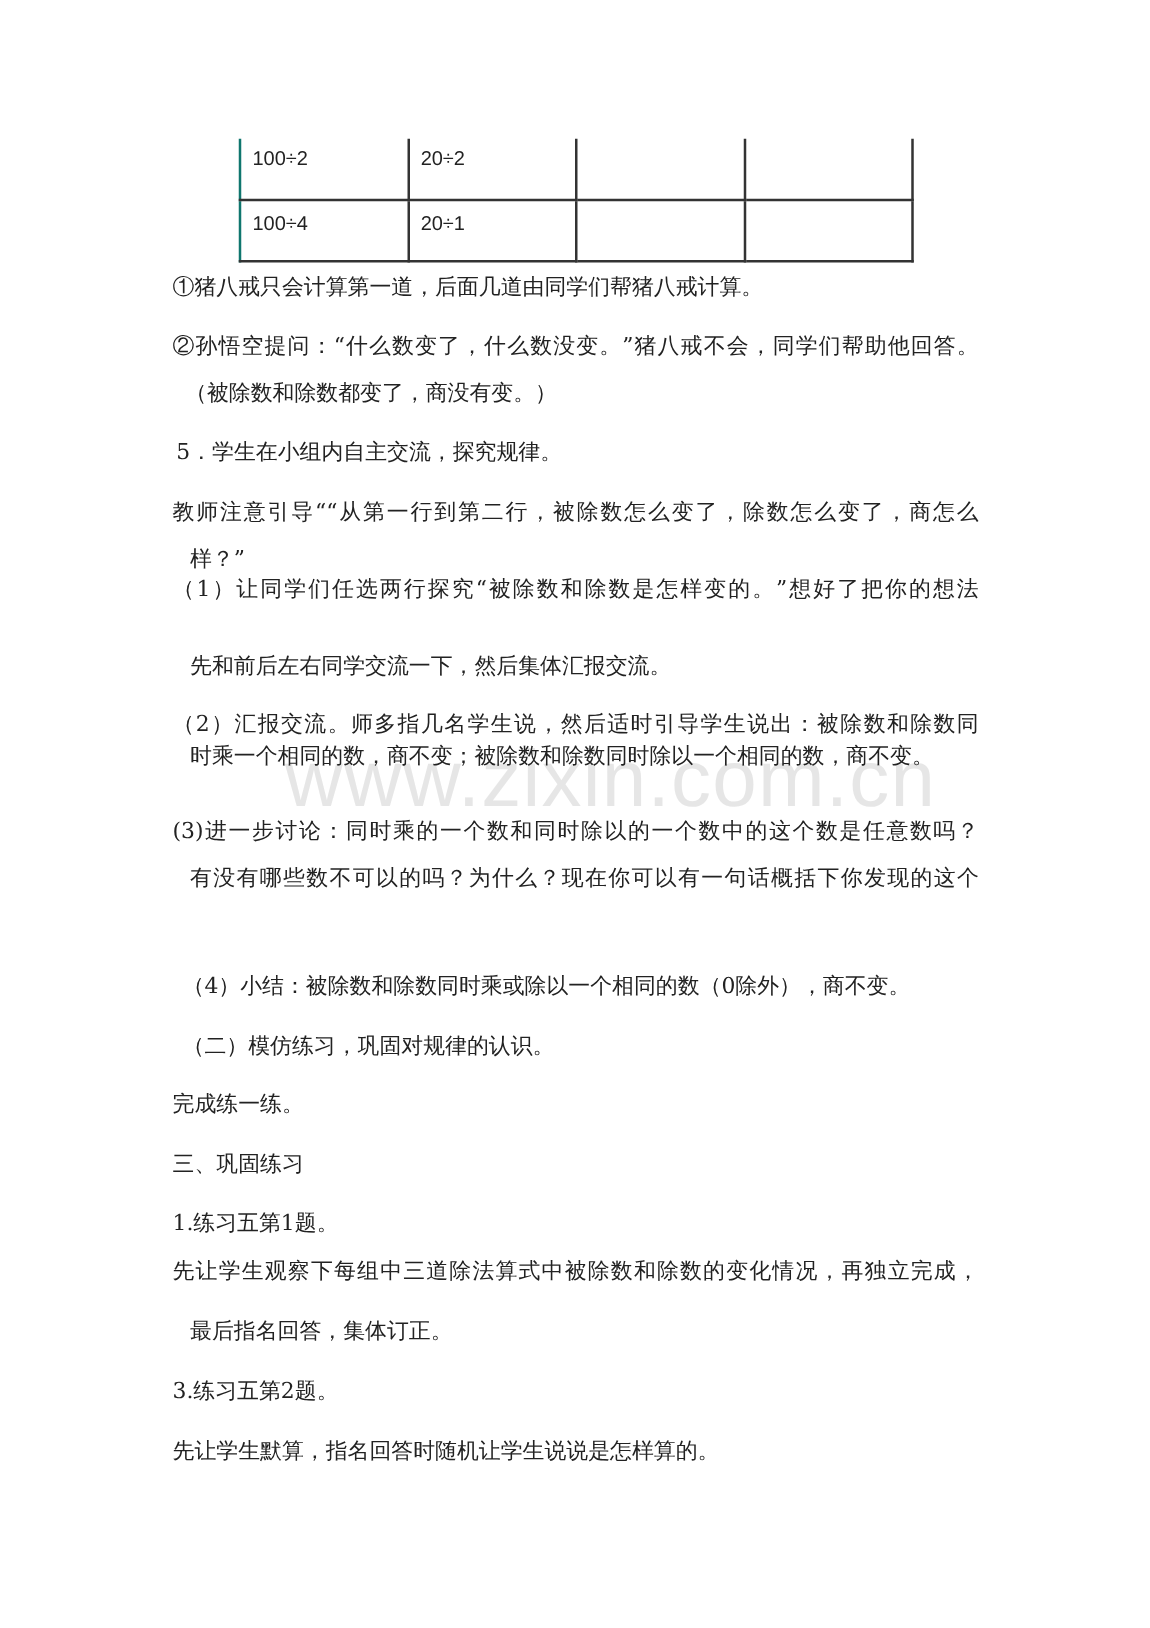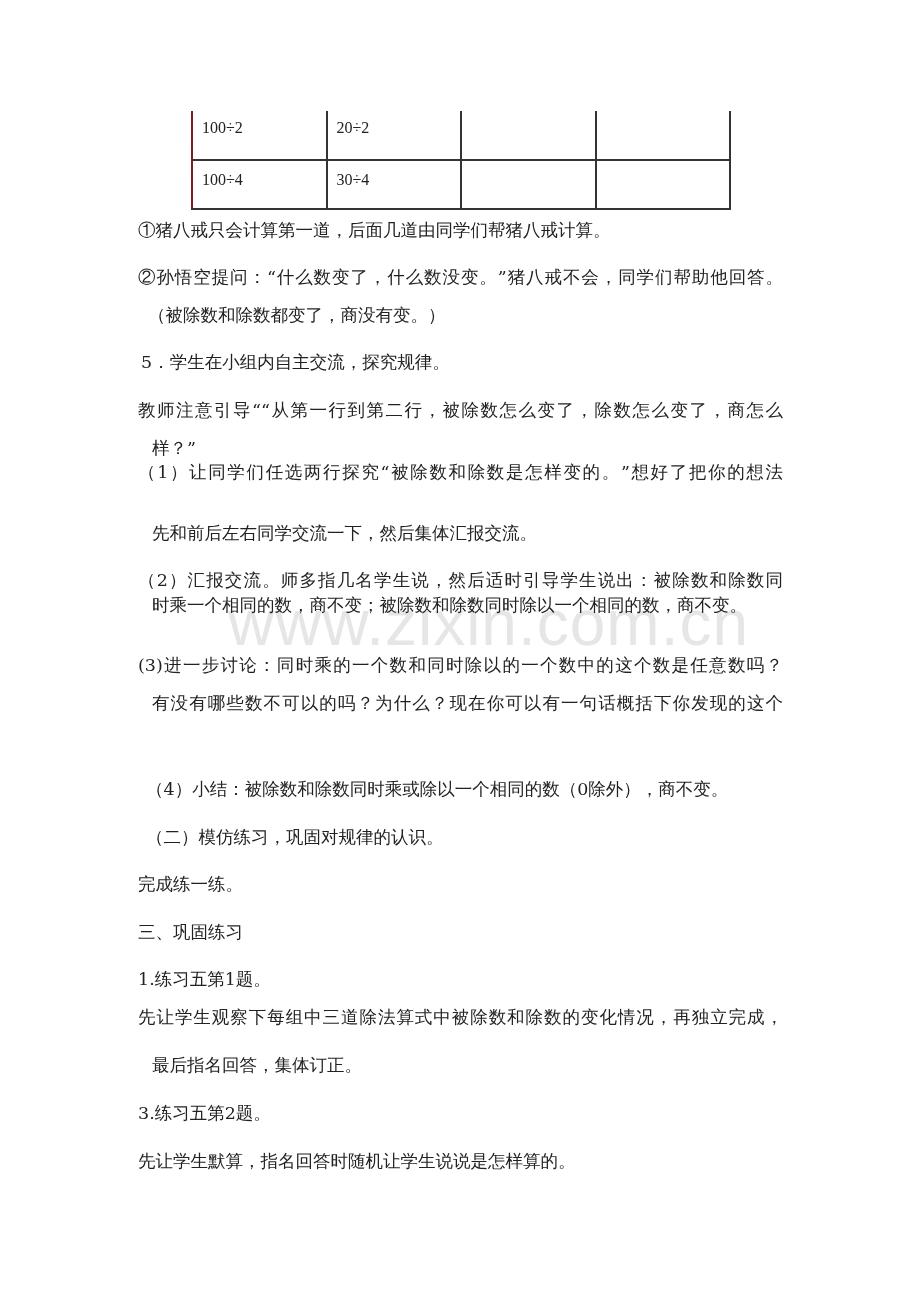--- a/index.html
+++ b/index.html
@@ -24,26 +24,26 @@
     
     .calc-table {
       position: absolute;
       left: 191px;
       top: 111px;
       width: 538px;
       border-collapse: collapse;
       table-layout: fixed;
     }
     .calc-table td {
-      border-left: 2px solid #7f1d1d;
+      border-left: 2px solid #0f766e;
       border-right: 2px solid #333333;
       border-bottom: 2px solid #333333;
       height: 48px;
       padding: 0 0 0 9px;
-      font-family: Liberation Serif, serif;
+      font-family: Liberation Sans, sans-serif;
       font-size: 16px;
       color: #222;
       vertical-align: middle;
       box-sizing: border-box;
       white-space: nowrap;
     }
     .calc-table tr:first-child td { height: 49px; padding-bottom: 14px; }
     .calc-table tr:nth-child(2) td { height: 49px; padding-bottom: 10px; }
     .calc-table col { width: 134.5px; }
 
@@ -91,21 +91,21 @@
       </colgroup>
     <tbody>
         <tr>
       <td>100÷2</td>
       <td>20÷2</td>
       <td></td>
       <td></td>
     </tr>
     <tr>
       <td>100÷4</td>
-      <td>30÷4</td>
+      <td>20÷1</td>
       <td></td>
       <td></td>
     </tr>
   </tbody>
     </table>
 
   <div class="line justify" style="top:266px">②孙悟空提问：“什么数变了，什么数没变。”猪八戒不会，同学们帮助他回答。</div>
 
   <div class="line" style="top:219px">①猪八戒只会计算第一道，后面几道由同学们帮猪八戒计算。</div>
   <div class="line indent1" style="top:304px">（被除数和除数都变了，商没有变。）</div>

